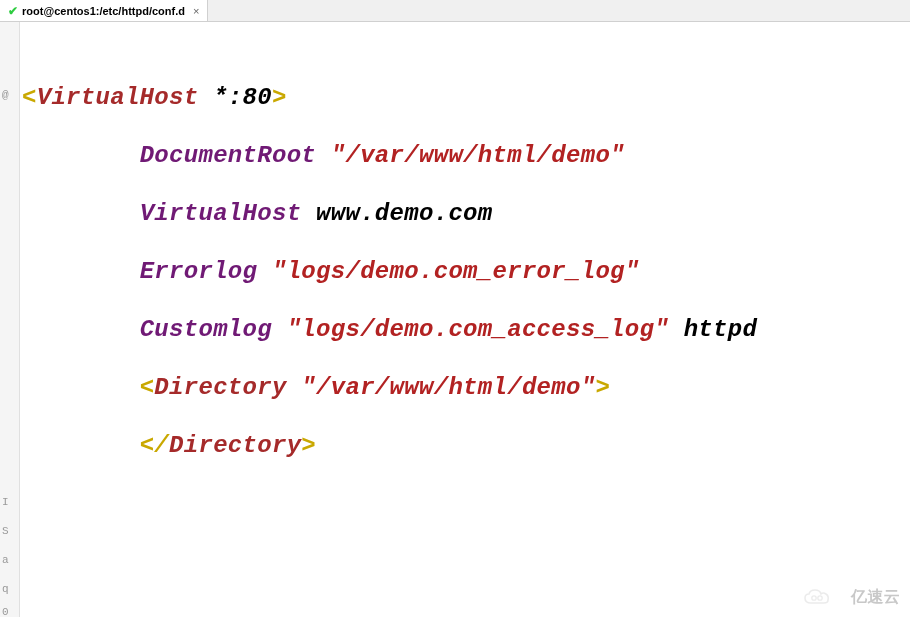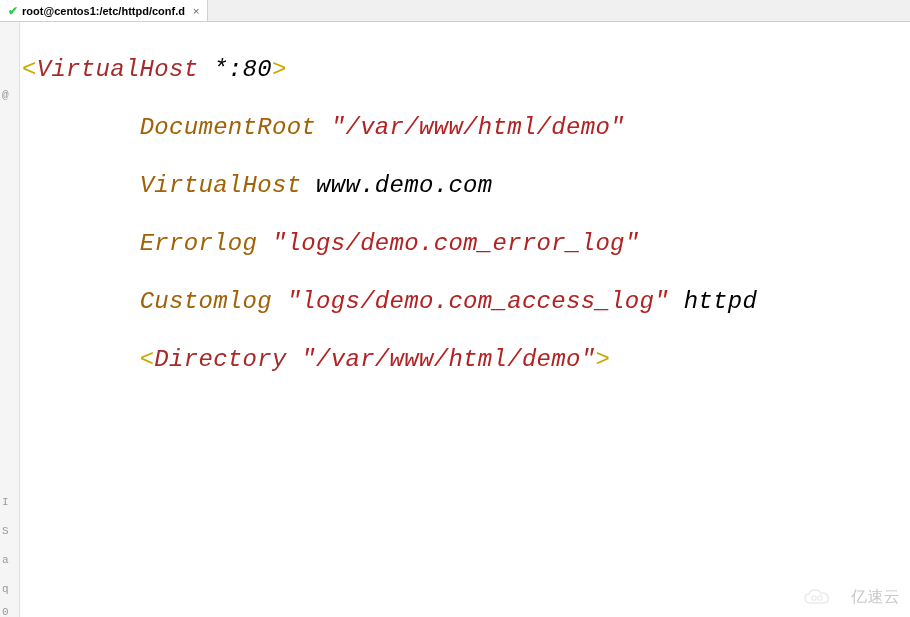--- a/index.html
+++ b/index.html
@@ -62,28 +62,29 @@
       color: #999;
       line-height: 1;
     }
     .code-area {
       flex: 1;
       padding: 4px 0 4px 2px;
       font-size: 24px;
       line-height: 29px;
       white-space: pre;
       font-style: italic;
-      font-weight: 400;
+      font-weight: 700;
       letter-spacing: 0.3px;
       position: relative;
+      margin-top: 28px;
     }
     .line { white-space: pre; }
     .c-punct { color: #c9a800; font-style: italic; }
     .c-tag { color: #a52a2a; font-style: italic; }
-    .c-attr { color: #a16207; font-style: italic; }
+    .c-attr { color: #701a75; font-style: italic; }
     .c-string { color: #b22222; font-style: italic; }
     .c-value { color: #008b8b; font-style: italic; }
     .c-plain { color: #000; font-style: italic; }
     .watermark {
       position: absolute;
       bottom: 6px;
       right: 10px;
       font-family: sans-serif;
       font-size: 16px;
       color: #c8c8c8;
@@ -114,20 +115,21 @@
     <span class="gutter-marker" style="top:562px">q</span>
     <span class="gutter-marker" style="top:585px">0</span>
   </div>
   <div class="code-area">
 <div class="line"><span class="c-punct">&lt;</span><span class="c-tag">VirtualHost</span><span> </span><span class="c-plain">*:80</span><span class="c-punct">&gt;</span></div>
 <div class="line"><span>        </span><span class="c-attr">DocumentRoot</span><span> </span><span class="c-string">"/var/www/html/demo"</span></div>
 <div class="line"><span>        </span><span class="c-attr">VirtualHost</span><span> </span><span class="c-plain">www.demo.com</span></div>
 <div class="line"><span>        </span><span class="c-attr">Errorlog</span><span> </span><span class="c-string">"logs/demo.com_error_log"</span></div>
 <div class="line"><span>        </span><span class="c-attr">Customlog</span><span> </span><span class="c-string">"logs/demo.com_access_log"</span><span> </span><span class="c-plain">httpd</span></div>
 <div class="line"><span>        </span><span class="c-punct">&lt;</span><span class="c-tag">Directory</span><span> </span><span class="c-string">"/var/www/html/demo"</span><span class="c-punct">&gt;</span></div>
+<div class="line"><span>        </span><span class="c-punct">&lt;/</span><span class="c-tag">Directory</span><span class="c-punct">&gt;</span></div>
 <div class="line"><span> </span></div>
 
 
 
 
 
 
 
 
 

